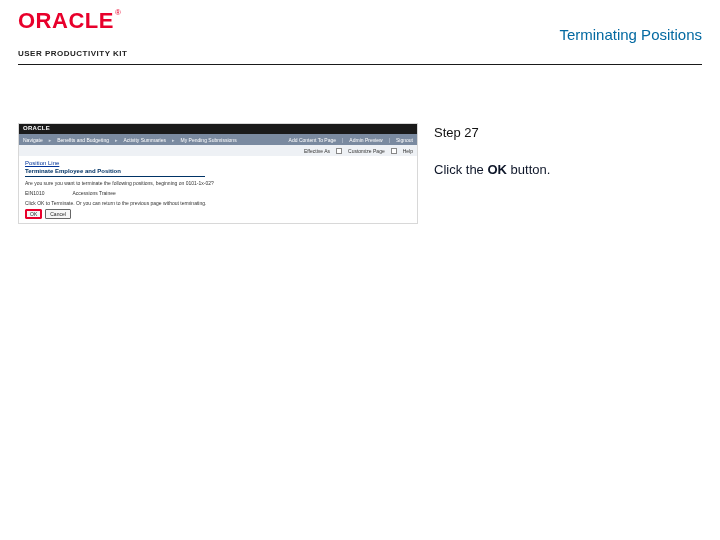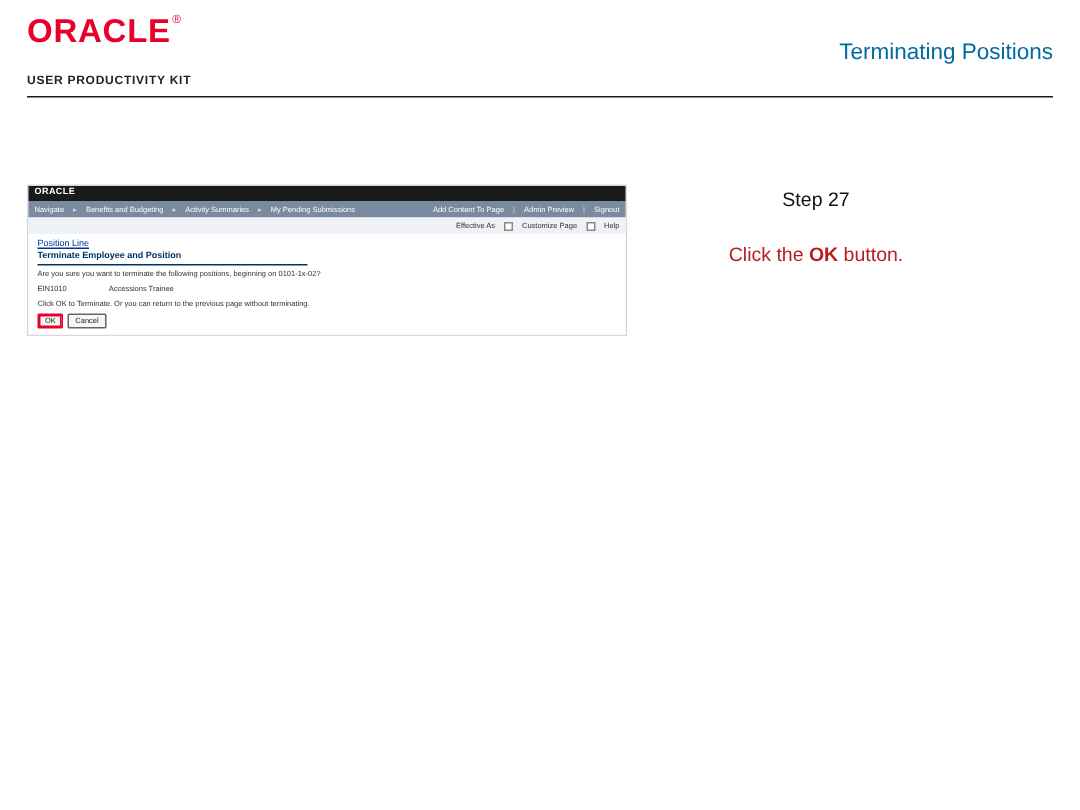--- a/index.html
+++ b/index.html
@@ -11,21 +11,21 @@
   .logo-block { display:flex; flex-direction:column; }
   .oracle-logo { color:#e8002b; font-weight:bold; font-size:22px; letter-spacing:0.5px; font-family:Arial,Helvetica,sans-serif;}
   .oracle-tm { font-size:8px; color:#e8002b; vertical-align:top; margin-left:1px;}
   .upk-text { font-size:8px; letter-spacing:0.5px; color:#222; font-weight:bold; margin-top:15px;}
   .header-title { font-size:15px; color:#0369a1; margin-top:18px; }
   .header-rule { border:none; border-top:1px solid #1a1a1a; margin:4px 18px 0 18px; }
 
   
   .content-row { display:flex; margin-top:58px; }
   .left-col { width:420px; padding-left:18px; }
-  .right-col { width:252px; padding-left:14px; padding-right:18px;text-align:center; }
+  .right-col { width:252px; padding-left:14px; padding-right:18px; }
 
   
   .app-mini { width:400px; border:1px solid #d8d8d8; font-size:6px; line-height:1.2; color:#333; }
   .app-top { background:#1a1a1a; color:#fff; height:10px; display:flex; align-items:center; padding:0 4px; font-size:5px;}
   .app-oracle { color:#fff; font-weight:bold; font-size:6px; letter-spacing:0.3px;}
   .app-nav { background:#7a8aa0; color:#fff; height:11px; display:flex; align-items:center; gap:6px; padding:0 4px; font-size:5px;}
   .app-nav span { white-space:nowrap; }
   .app-nav .sep { color:#cfd6e0; }
   .app-sub { background:#eef1f5; height:11px; display:flex; align-items:center; justify-content:flex-end; gap:6px; padding:0 4px; font-size:5px; color:#333;}
   .chk { width:6px; height:6px; border:1px solid #888; display:inline-block; background:#fff; }
@@ -35,21 +35,21 @@
   .pl-rule { border:none; border-top:1px solid #003366; width:180px; margin:1px 0 3px 0;}
   .pl-text { font-size:5px; color:#333; margin-bottom:4px;}
   .pl-cols { display:flex; gap:28px; font-size:5px; color:#333; margin-bottom:4px;}
   .pl-hint { font-size:5px; color:#333; margin-bottom:3px;}
   .btn-row { display:flex; gap:3px; }
   .mini-btn { font-size:5px; padding:1px 4px; border:1px solid #666; background:#f6f6f6; color:#222; border-radius:1px;}
   .mini-btn.highlight { border:1.5px solid #e8002b; box-shadow:0 0 0 1px #e8002b inset; }
 
   
   .step-title { font-size:13px; color:#111; margin-top:2px; margin-bottom:22px;}
-  .step-text { font-size:13px; color:#b91c1c; }
+  .step-text { font-size:13px; color:#0f172a; }
   .step-text b { font-weight:bold; }
 </style>
 </head>
 <body>
 <div class="page">
 
   <div class="header-row">
     <div class="logo-block">
       <div>
         <span class="oracle-logo">ORACLE</span><span class="oracle-tm">®</span>

